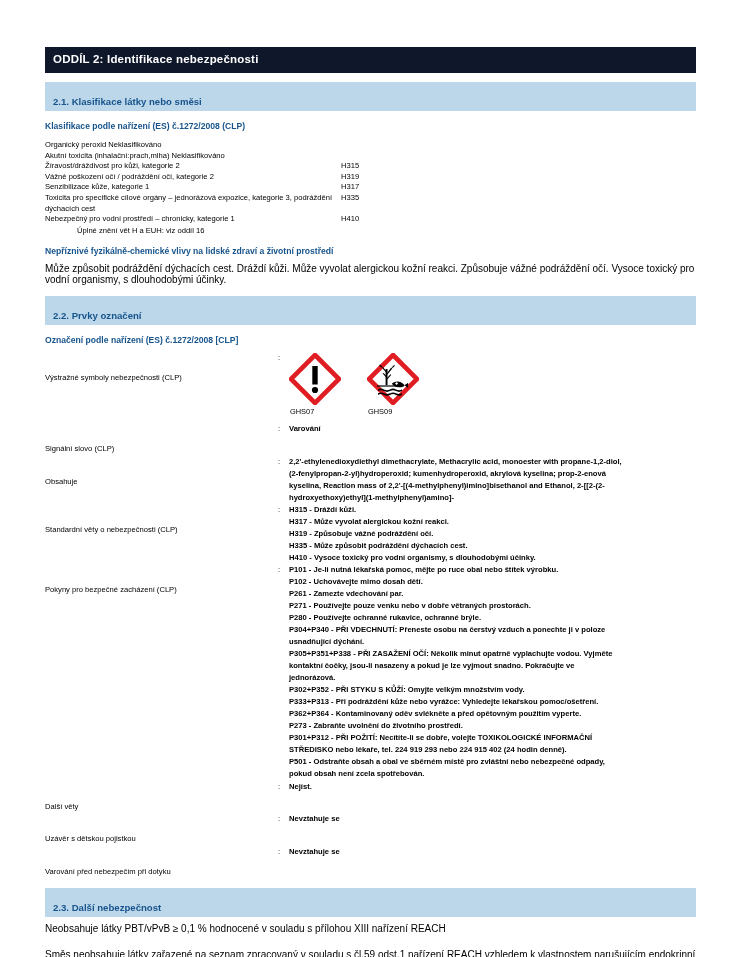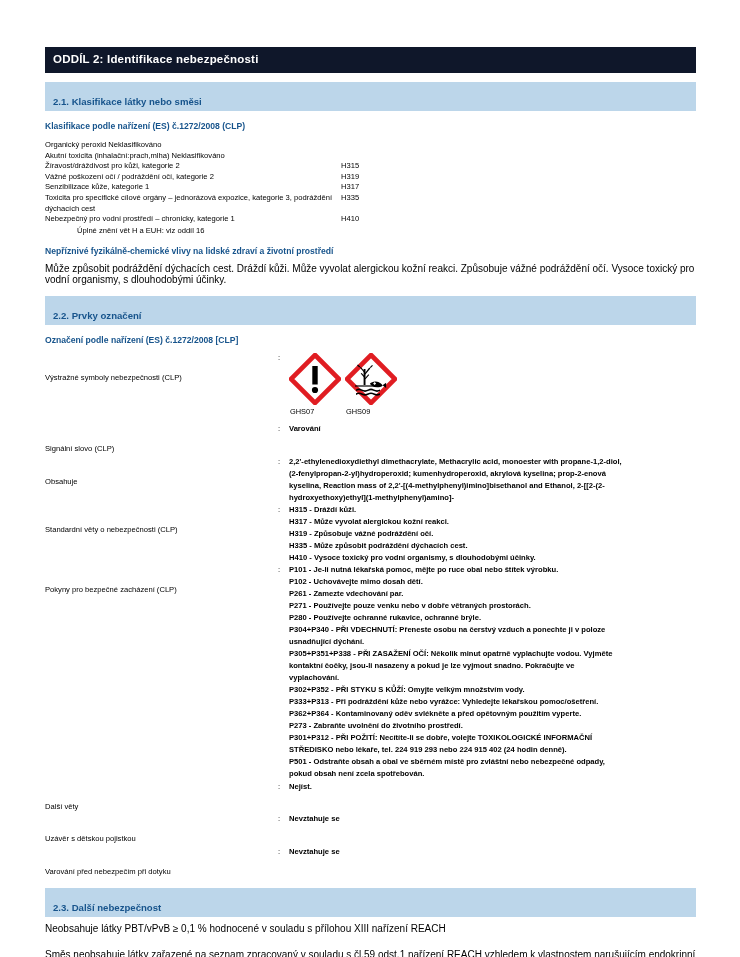--- a/index.html
+++ b/index.html
@@ -105,21 +105,21 @@
   .def-value {
     flex: 1 1 auto;
     font-weight: bold;
   }
   .def-value .vline { display: block; }
   .def-value .vline + .vline { margin-top: 1.6px; }
 
   
   .picto-wrap {
     display: flex;
-    gap: 4px;
+    gap: 26px;
     margin-top: 1px;
   }
   .picto-item {
     width: 52px;
     text-align: center;
   }
   .picto-box {
     width: 52px;
     height: 52px;
     position: relative;
@@ -271,21 +271,21 @@
     <span class="def-value">
       <span class="vline">P101 - Je-li nutná lékařská pomoc, mějte po ruce obal nebo štítek výrobku.</span>
       <span class="vline">P102 - Uchovávejte mimo dosah dětí.</span>
       <span class="vline">P261 - Zamezte vdechování par.</span>
       <span class="vline">P271 - Používejte pouze venku nebo v dobře větraných prostorách.</span>
       <span class="vline">P280 - Používejte ochranné rukavice, ochranné brýle.</span>
       <span class="vline">P304+P340 - PŘI VDECHNUTÍ: Přeneste osobu na čerstvý vzduch a ponechte ji v poloze</span>
       <span class="vline">usnadňující dýchání.</span>
       <span class="vline">P305+P351+P338 - PŘI ZASAŽENÍ OČÍ: Několik minut opatrně vyplachujte vodou. Vyjměte</span>
       <span class="vline">kontaktní čočky, jsou-li nasazeny a pokud je lze vyjmout snadno. Pokračujte ve</span>
-      <span class="vline">vyplachování.</span>
+      <span class="vline">jednorázová.</span>
       <span class="vline">P302+P352 - PŘI STYKU S KŮŽÍ: Omyjte velkým množstvím vody.</span>
       <span class="vline">P333+P313 - Při podráždění kůže nebo vyrážce: Vyhledejte lékařskou pomoc/ošetření.</span>
       <span class="vline">P362+P364 - Kontaminovaný oděv svlékněte a před opětovným použitím vyperte.</span>
       <span class="vline">P273 - Zabraňte uvolnění do životního prostředí.</span>
       <span class="vline">P301+P312 - PŘI POŽITÍ: Necítíte-li se dobře, volejte TOXIKOLOGICKÉ INFORMAČNÍ</span>
       <span class="vline">STŘEDISKO nebo lékaře, tel. 224 919 293 nebo 224 915 402 (24 hodin denně).</span>
       <span class="vline">P501 - Odstraňte obsah a obal ve sběrném místě pro zvláštní nebo nebezpečné odpady,</span>
       <span class="vline">pokud obsah není zcela spotřebován.</span>
     </span>
   </div>

